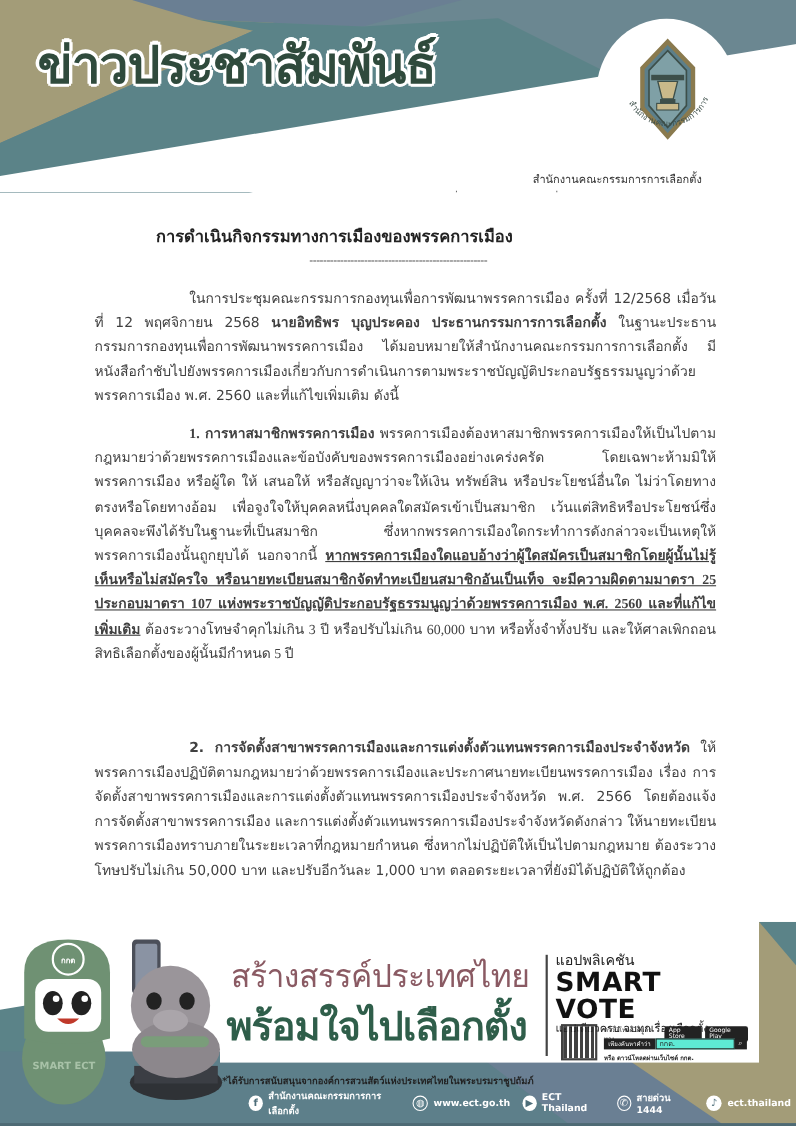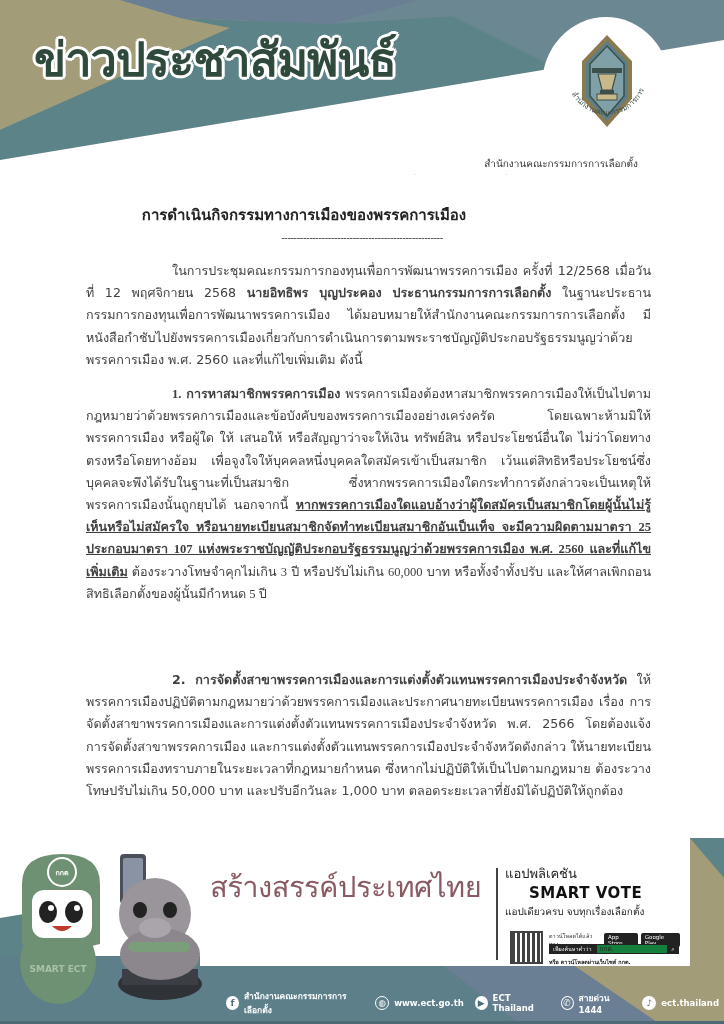--- a/index.html
+++ b/index.html
@@ -36,30 +36,30 @@
   .p-two { top: 669px; }
 
   
   .banner { position: absolute; left: 0; top: 838px; width: 724px; height: 186px; overflow: hidden; }
   .banner svg.bbg { position: absolute; left: 0; top: 0; }
   .slogan1 { position: absolute; left: 210px; top: 26px; font-size: 29px; color: #8a5a63; letter-spacing: -0.5px; }
   .slogan2 { position: absolute; left: 206px; top: 66px; font-size: 36px; font-weight: bold; color: #2f5e4a; letter-spacing: -1px; }
   .disclaimer { position: absolute; left: 202px; top: 137px; font-size: 8.5px; color: #222; font-weight: bold; }
   .app-panel { position: absolute; left: 505px; top: 28px; width: 175px; }
   .app-label { font-size: 13px; color: #222; line-height: 15px; }
-  .app-name { font-family: "DejaVu Sans", sans-serif; font-weight: 900; font-size: 15px; color: #111; line-height: 24px; letter-spacing: 0.5px; margin-left: 24px; }
+  .app-name { font-family: "DejaVu Sans", sans-serif; font-weight: 900; font-size: 24px; color: #111; line-height: 24px; letter-spacing: 0.5px; }
   .app-tagline { font-size: 10px; color: #222; line-height: 14px; }
   .qr { position: absolute; left: 5px; top: 65px; width: 33px; height: 33px; border: 2px solid #222; background:
         repeating-linear-gradient(90deg, #222 0 3px, #fff 3px 5px),
         #fff; opacity: 0.85; }
   .store-row { position: absolute; left: 44px; top: 66px; font-size: 5.5px; color: #222; display: flex; gap: 3px; align-items: center; }
   .store-btn { background: #222; color: #fff; font-size: 5.5px; padding: 1px 4px; border-radius: 2px; }
   .search-row { position: absolute; left: 44px; top: 78px; display: flex; align-items: center; height: 10px; }
   .search-label { background: #222; color: #fff; font-size: 5.5px; padding: 1px 4px; height: 10px; }
-  .search-box { border: 1px solid #222; background: #15803d; font-size: 6.5px; width: 72px; height: 10px; padding: 0 3px; line-height: 8px; color:#222; }
+  .search-box { border: 1px solid #222; background: #5eead4; font-size: 6.5px; width: 72px; height: 10px; padding: 0 3px; line-height: 8px; color:#222; }
   .search-ico { background: #222; color: #fff; font-size: 6px; width: 11px; height: 10px; text-align: center; line-height: 10px; }
   .web-row { position: absolute; left: 44px; top: 92px; font-size: 5.5px; color: #222; font-weight: bold; }
 
   .social-bar { position: absolute; left: 226px; top: 151px; display: flex; align-items: center; gap: 6px; font-size: 8.5px; font-weight: bold; color: #fff; }
   .social-item { display: flex; align-items: center; gap: 5px; margin-right: 5px; }
   .sicon { width: 14px; height: 14px; border-radius: 50%; background: #fff; color: #4e6e7a; font-size: 9px; font-weight: bold; display: flex; align-items: center; justify-content: center; }
   .sicon.outline { background: transparent; border: 1.2px solid #fff; color: #fff; }
 </style>
 </head>
 <body>
@@ -140,20 +140,22 @@
     <rect x="112" y="125" width="76" height="16" fill="#3b3e44"></rect>
     <ellipse cx="145" cy="70" rx="36" ry="36" fill="#9a959a"></ellipse>
     <ellipse cx="150" cy="110" rx="40" ry="26" fill="#8c878c"></ellipse>
     <ellipse cx="130" cy="66" rx="7" ry="8" fill="#222"></ellipse>
     <ellipse cx="160" cy="66" rx="7" ry="8" fill="#222"></ellipse>
     <ellipse cx="145" cy="84" rx="16" ry="10" fill="#aaa5aa"></ellipse>
     <rect x="118" y="98" width="62" height="10" rx="5" fill="#7a9d7a"></rect>
   </svg>
 
   <div class="slogan1">สร้างสรรค์ประเทศไทย</div>
+  <div class="slogan2">พร้อมใจไปเลือกตั้ง</div>
+  <div class="disclaimer">*ได้รับการสนับสนุนจากองค์การสวนสัตว์แห่งประเทศไทยในพระบรมราชูปถัมภ์</div>
 
   <div class="app-panel">
     <div class="app-label">แอปพลิเคชัน</div>
     <div class="app-name">SMART VOTE</div>
     <div class="app-tagline">แอปเดียวครบ จบทุกเรื่องเลือกตั้ง</div>
     <div class="qr"></div>
     <div class="store-row">
       <span>ดาวน์โหลดได้แล้ว ทาง</span>
       <span class="store-btn">App Store</span>
       <span class="store-btn">Google Play</span>

